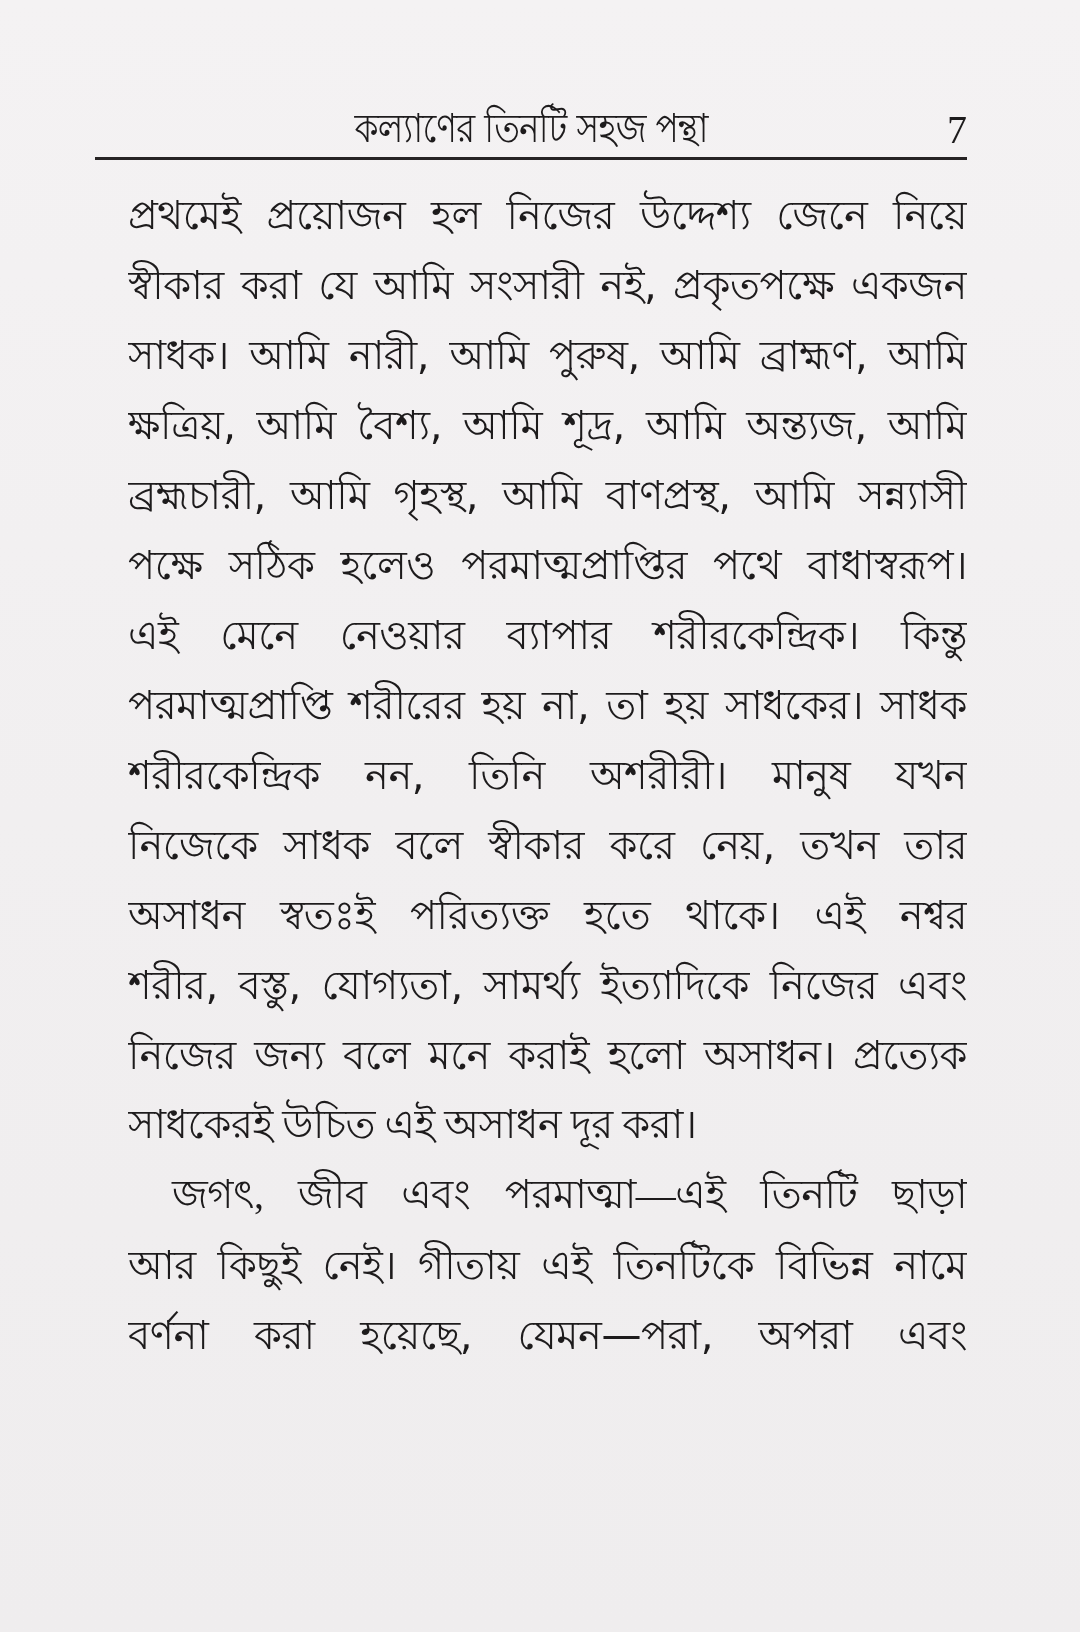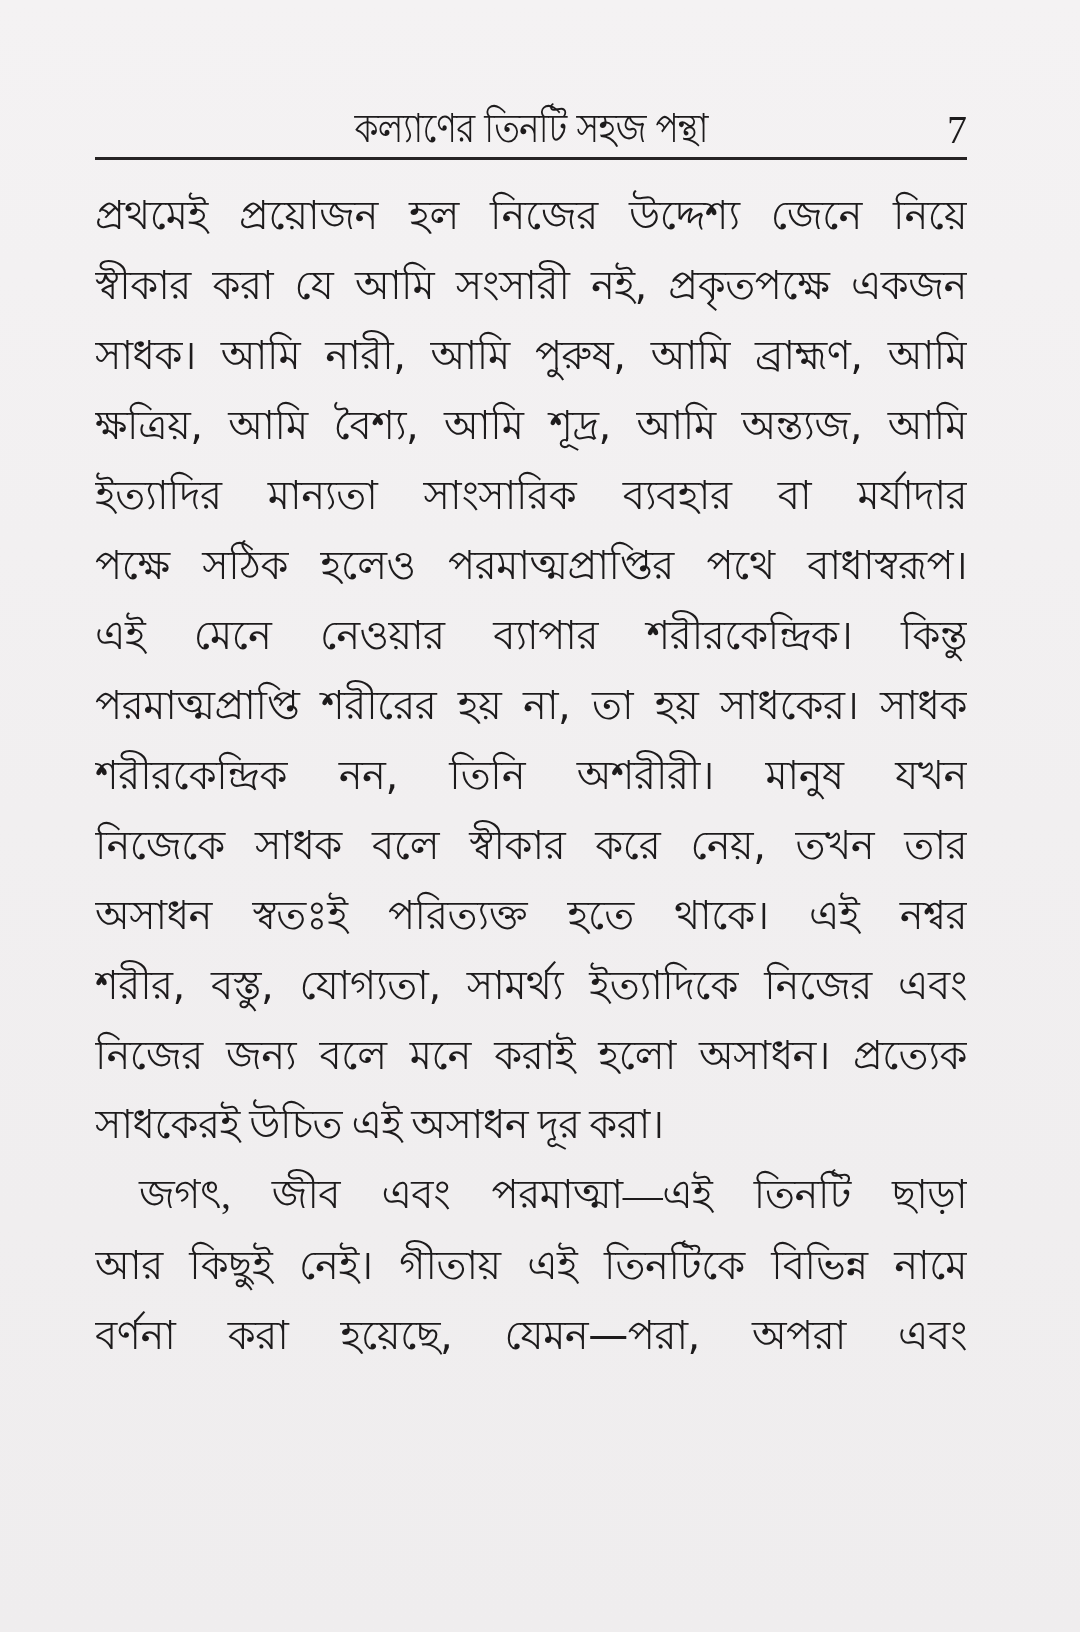--- a/index.html
+++ b/index.html
@@ -64,20 +64,21 @@
     }
     .line {
       height: 70px;
       line-height: 70px;
       font-size: 40px;
       white-space: nowrap;
       text-align: justify;
       text-align-last: justify;
       letter-spacing: -0.5px;
       overflow: hidden;
+      margin-left: 33px;
     }
     .line.last {
       text-align-last: left;
       font-family: Liberation Serif, serif;
     }
     .line.indent {
       padding-left: 44px;
       font-family: Liberation Serif, serif;
     }
   </style>
@@ -90,21 +91,21 @@
     <div class="running-title">কল্যাণের তিনটি সহজ পন্থা</div>
     <div class="page-number">7</div>
   </div>
   <div class="header-rule"></div>
 
   <div class="body-text">
     <div class="line">প্রথমেই প্রয়োজন হল নিজের উদ্দেশ্য জেনে নিয়ে</div>
     <div class="line">স্বীকার করা যে আমি সংসারী নই, প্রকৃতপক্ষে একজন</div>
     <div class="line">সাধক। আমি নারী, আমি পুরুষ, আমি ব্রাহ্মণ, আমি</div>
     <div class="line">ক্ষত্রিয়, আমি বৈশ্য, আমি শূদ্র, আমি অন্ত্যজ, আমি</div>
-    <div class="line">ইত্যাদির মান্যতা সাংসারিক ব্যবহার বা মর্যাদার</div>
+    <div class="line">ব্রহ্মচারী, আমি গৃহস্থ, আমি বাণপ্রস্থ, আমি সন্ন্যাসী</div>
     <div class="line">পক্ষে সঠিক হলেও পরমাত্মপ্রাপ্তির পথে বাধাস্বরূপ।</div>
     <div class="line">এই মেনে নেওয়ার ব্যাপার শরীরকেন্দ্রিক। কিন্তু</div>
     <div class="line">পরমাত্মপ্রাপ্তি শরীরের হয় না, তা হয় সাধকের। সাধক</div>
     <div class="line">শরীরকেন্দ্রিক নন, তিনি অশরীরী। মানুষ যখন</div>
     <div class="line">নিজেকে সাধক বলে স্বীকার করে নেয়, তখন তার</div>
     <div class="line">অসাধন স্বতঃই পরিত্যক্ত হতে থাকে। এই নশ্বর</div>
     <div class="line">শরীর, বস্তু, যোগ্যতা, সামর্থ্য ইত্যাদিকে নিজের এবং</div>
     <div class="line">নিজের জন্য বলে মনে করাই হলো অসাধন। প্রত্যেক</div>
     <div class="line last">সাধকেরই উচিত এই অসাধন দূর করা।</div>
     <div class="line indent">জগৎ, জীব এবং পরমাত্মা—এই তিনটি ছাড়া</div>

